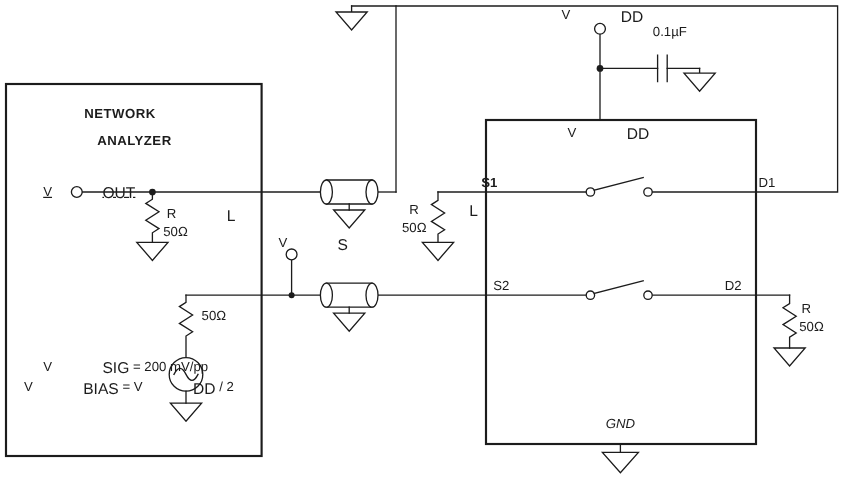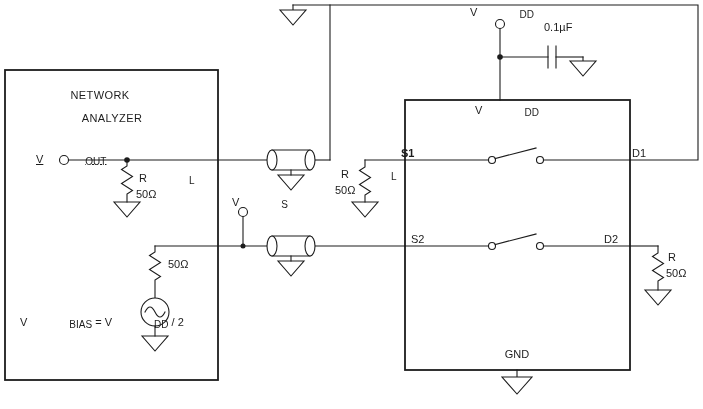--- a/index.html
+++ b/index.html
@@ -1,22 +1,22 @@
 <!DOCTYPE html>
 <html><head>
 <meta charset="utf-8">
 <style>
   html,body{margin:0;padding:0;background:#ffffff;}
   #stage{position:relative;width:703px;height:409px;background:#ffffff;overflow:hidden;
          font-family:"Liberation Sans", sans-serif;color:#1c1c1c;}
   svg{position:absolute;left:0;top:0;}
   .lbl{position:absolute;font-size:11px;line-height:12px;white-space:nowrap;color:#1c1c1c;}
-  .bold{font-weight:normal;letter-spacing:.4px;}
+  .bold{font-weight:bold;letter-spacing:.4px;}
   .ctr{transform:translateX(-50%);}
-  .sub{font-size:10px;position:relative;top:2px;padding-left:42px;}
+  .sub{font-size:13px;position:relative;top:2px;padding-left:42px;}
 </style>
 </head>
 <body>
 
 <div id="stage">
 
   <svg width="703" height="409" viewBox="0 0 703 409" fill="none" stroke="#1c1c1c" stroke-width="1.1" stroke-linecap="square">
 
     <rect x="5" y="70" width="213" height="310" stroke-width="1.8"></rect>
     <rect x="405" y="100" width="225" height="270" stroke-width="1.8"></rect>
@@ -113,32 +113,33 @@
 
   <div class="lbl" style="left:36px;top:153px;text-decoration:underline;"><span>V</span><span class="sub">OUT</span></div>
 
   <div class="lbl" style="left:139px;top:172px;"><span>R</span><span class="sub">L</span></div>
   <div class="lbl" style="left:136px;top:188px;">50Ω</div>
 
   <div class="lbl" style="left:232px;top:196px;"><span>V</span><span class="sub">S</span></div>
 
   <div class="lbl" style="left:168px;top:258px;">50Ω</div>
 
+  <div class="lbl" style="left:36px;top:299px;"><span>V</span><span class="sub">SIG</span><span> = 200 mV/pp</span></div>
   <div class="lbl" style="left:20px;top:316px;"><span>V</span><span class="sub">BIAS</span><span> = V</span><span class="sub">DD</span><span> / 2</span></div>
 
   <div class="lbl ctr" style="left:502px;top:6px;"><span>V</span><span class="sub">DD</span></div>
   <div class="lbl" style="left:544px;top:21px;">0.1µF</div>
 
   <div class="lbl ctr" style="left:507px;top:104px;"><span>V</span><span class="sub">DD</span></div>
 
   <div class="lbl" style="left:401px;top:147px;font-weight:bold;">S1</div>
   <div class="lbl" style="left:604px;top:147px;margin-left:28px;">D1</div>
   <div class="lbl" style="left:411px;top:233px;">S2</div>
   <div class="lbl" style="left:604px;top:233px;">D2</div>
-  <div class="lbl ctr" style="left:517px;top:348px;">GND</div>
+  <div class="lbl ctr" style="left:517px;top:348px;font-style:italic;">GND</div>
 
   <div class="lbl" style="left:341px;top:168px;"><span>R</span><span class="sub">L</span></div>
   <div class="lbl" style="left:335px;top:184px;">50Ω</div>
 
   <div class="lbl" style="left:668px;top:251px;"><span>R</span><span class="sub">L</span></div>
   <div class="lbl" style="left:666px;top:267px;">50Ω</div>
 
 </div>
 
 </body></html>

